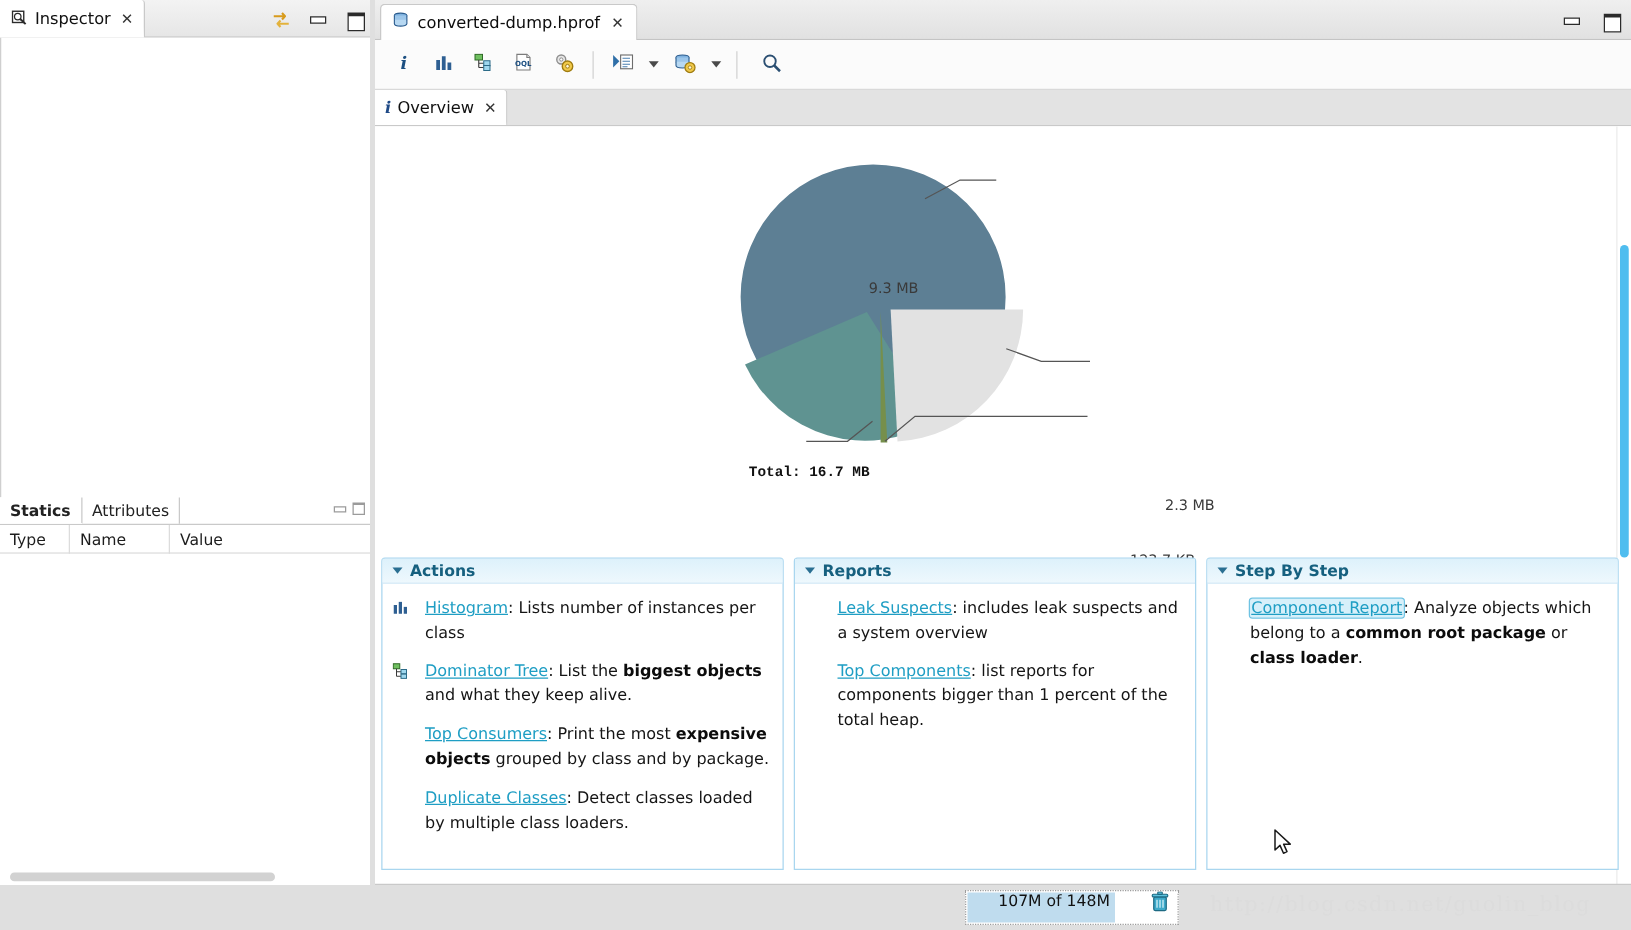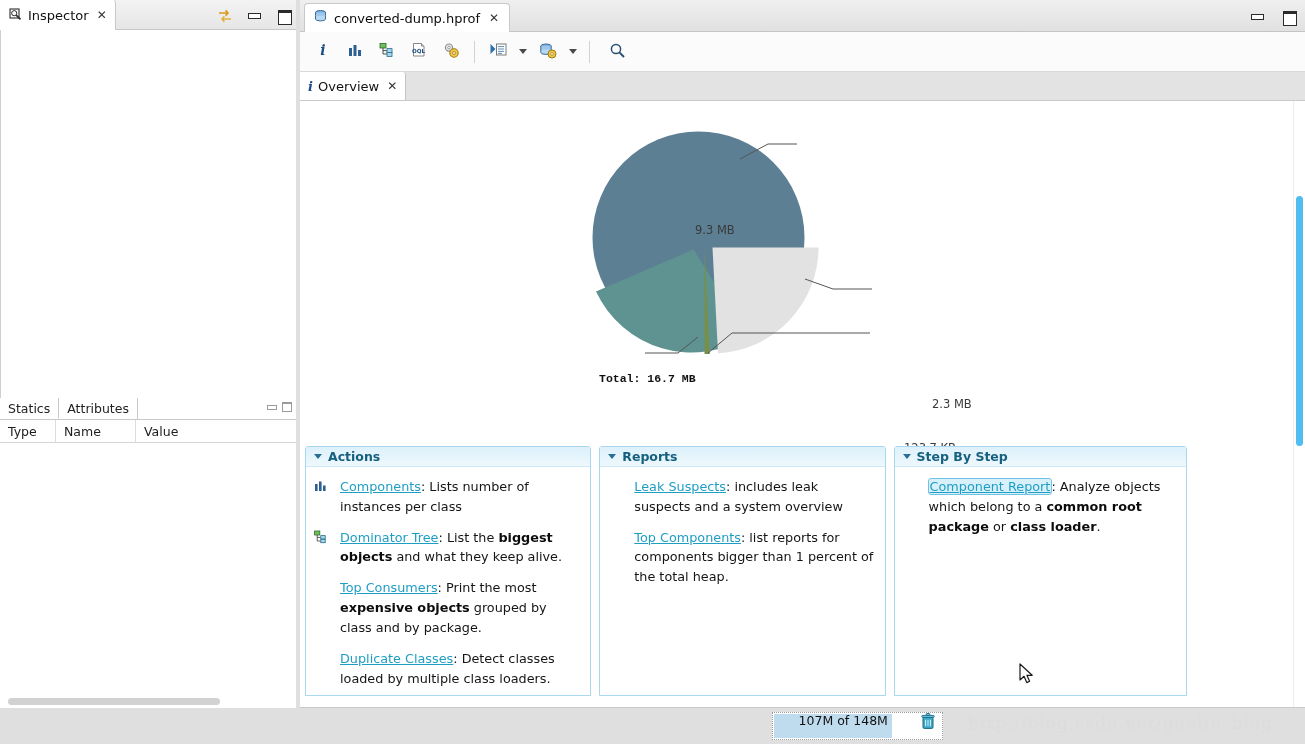--- a/index.html
+++ b/index.html
@@ -55,21 +55,21 @@
   .inspector-lower { position: absolute; left: 0; bottom: 0; width: 296px; height: 314px; background:#fff;}
 
   .sub-tabbar {
     position: relative; height: 22px; border-bottom: 1px solid #c9c9c9;
     background: #ffffff; display: flex; align-items: flex-end;
   }
   .sub-tab {
     height: 21px; padding: 0 8px; display: flex; align-items: center;
     font-size: 12.5px; color: #222; border-right: 1px solid #c9c9c9;
   }
-  .sub-tab.active { font-weight: normal; border-bottom: 1px solid #fff; }
+  .sub-tab.active { font-weight: bold; border-bottom: 1px solid #fff; }
   .subbar-actions { position: absolute; right: 5px; top: 3px; display: flex; gap: 6px; }
   .tiny-icn { width: 9px; height: 9px; position: relative; }
   .tiny-icn::after{ content:""; position:absolute; left:0; top:4px; width:8px;height:3px;border:1px solid #9b9b9b;}
   .tiny-icn.b::after{ top:1px; height:7px; border-top-width:2px;}
 
   .table-head {
     height: 23px; display: flex; align-items: center;
     background: #ffffff; border-bottom: 1px solid #d6d6d6;
     font-size: 12.5px; color: #1d1d1d;
   }
@@ -162,21 +162,21 @@
     position: absolute; left: 299px; top: 271px;
     font-size: 11.5px; font-weight: bold; color: #111; font-family: Liberation Mono, monospace;
   }
   .remainder {
     position: absolute; left: 20px; top: 300px;
     font-size: 13px; font-weight: bold; color: #4a4a52; margin-top: 48px;
   }
 
   
   .panes {
-    position: absolute; left: 5px; top: 345px; width: 882px; height: 250px;
+    position: absolute; left: 5px; top: 345px; width: 990px; height: 250px;
     display: flex; gap: 8px;
   }
   .pane {
     background: #ffffff;
     border: 1px solid #a9d6ef;
     border-radius: 3px 3px 0 0;
   }
   .pane.p1 { width: 322px; }
   .pane.p2 { width: 322px; }
   .pane.p3 { width: 330px; }
@@ -458,21 +458,21 @@
 
             <div class="item">
               <div class="item-icon">
                 <svg width="14" height="14" viewBox="0 0 14 14">
                   <rect x="1" y="5" width="2.6" height="7" fill="#2e5f92"></rect>
                   <rect x="5" y="2.5" width="2.6" height="9.5" fill="#2e5f92"></rect>
                   <rect x="9" y="6.5" width="2.6" height="5.5" fill="#2e5f92"></rect>
                 </svg>
               </div>
               <div class="item-text">
-                <span class="lk">Components</span><span>: Lists number of instances per class</span>
+                <span class="lk">Histogram</span><span>: Lists number of instances per class</span>
               </div>
             </div>
 
             <div class="item">
               <div class="item-icon">
                 <svg width="14" height="14" viewBox="0 0 14 14">
                   <rect x="0.6" y="1" width="5.2" height="4" fill="#6fbf5f" stroke="#2f6a26" stroke-width="0.8"></rect>
                   <path d="M3.2 5 v6 M3.2 7.4 h3.6 M3.2 11 h3.6" fill="none" stroke="#3a3a3a" stroke-width="0.8"></path>
                   <rect x="6.8" y="5.6" width="4.4" height="3.4" fill="#9fd8ef" stroke="#2c6b88" stroke-width="0.8"></rect>
                   <rect x="6.8" y="9.3" width="4.4" height="3.4" fill="#9fd8ef" stroke="#2c6b88" stroke-width="0.8"></rect>

